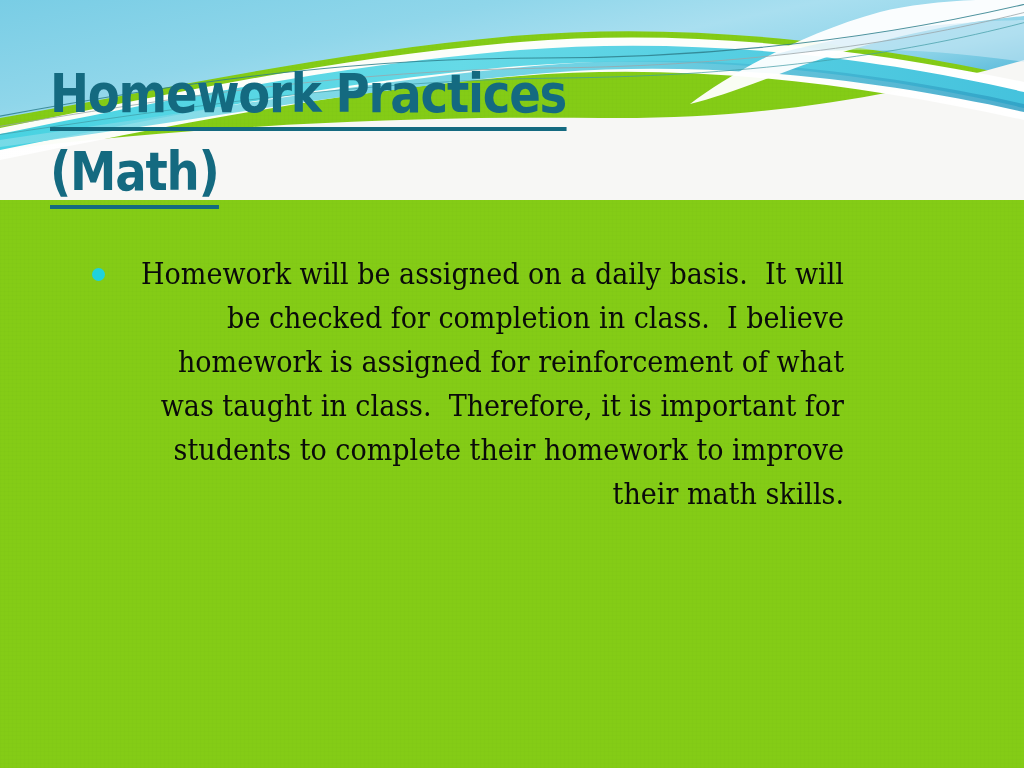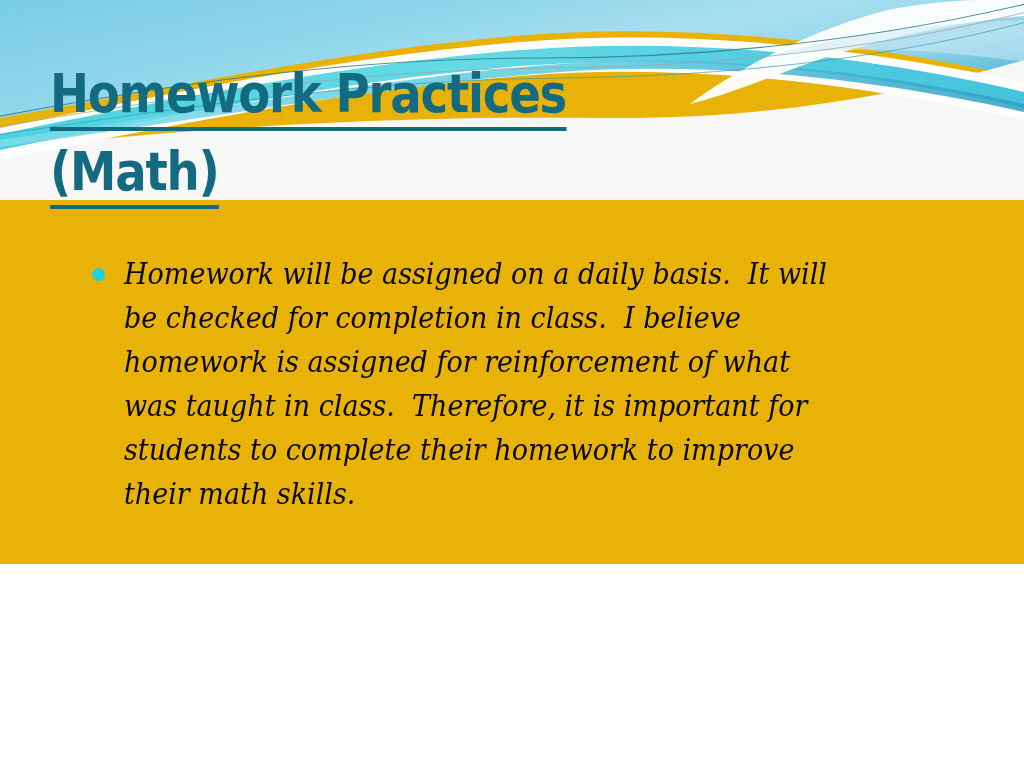--- a/index.html
+++ b/index.html
@@ -8,23 +8,24 @@
     padding: 0;
     background: #ffffff;
   }
   body {
     font-family: "Liberation Sans", sans-serif;
   }
 
   .slide {
     position: relative;
     width: 1024px;
-    height: 564px;
+    height: 768px;
     overflow: hidden;
-    background: #eab308;
+    background: #84cc16;
+    text-align: right;
   }
 
   
   .slide-texture {
     position: absolute;
     inset: 0;
     background-image:
       repeating-linear-gradient(0deg, rgba(0,0,0,0.012) 0px, rgba(0,0,0,0.012) 1px, rgba(0,0,0,0) 1px, rgba(0,0,0,0) 4px),
       repeating-linear-gradient(90deg, rgba(0,0,0,0.010) 0px, rgba(0,0,0,0.010) 1px, rgba(0,0,0,0) 1px, rgba(0,0,0,0) 4px);
     pointer-events: none;
@@ -67,21 +68,20 @@
     transform: scaleX(0.88);
     transform-origin: left center;
   }
 
   
   .content {
     position: absolute;
     left: 92px;
     top: 252px;
     width: 880px;
-    font-style: italic;
   }
   .bullet-item {
     position: relative;
     display: flex;
     align-items: flex-start;
     padding-left: 0;
   }
   .bullet-dot {
     flex: 0 0 auto;
     width: 13px;

